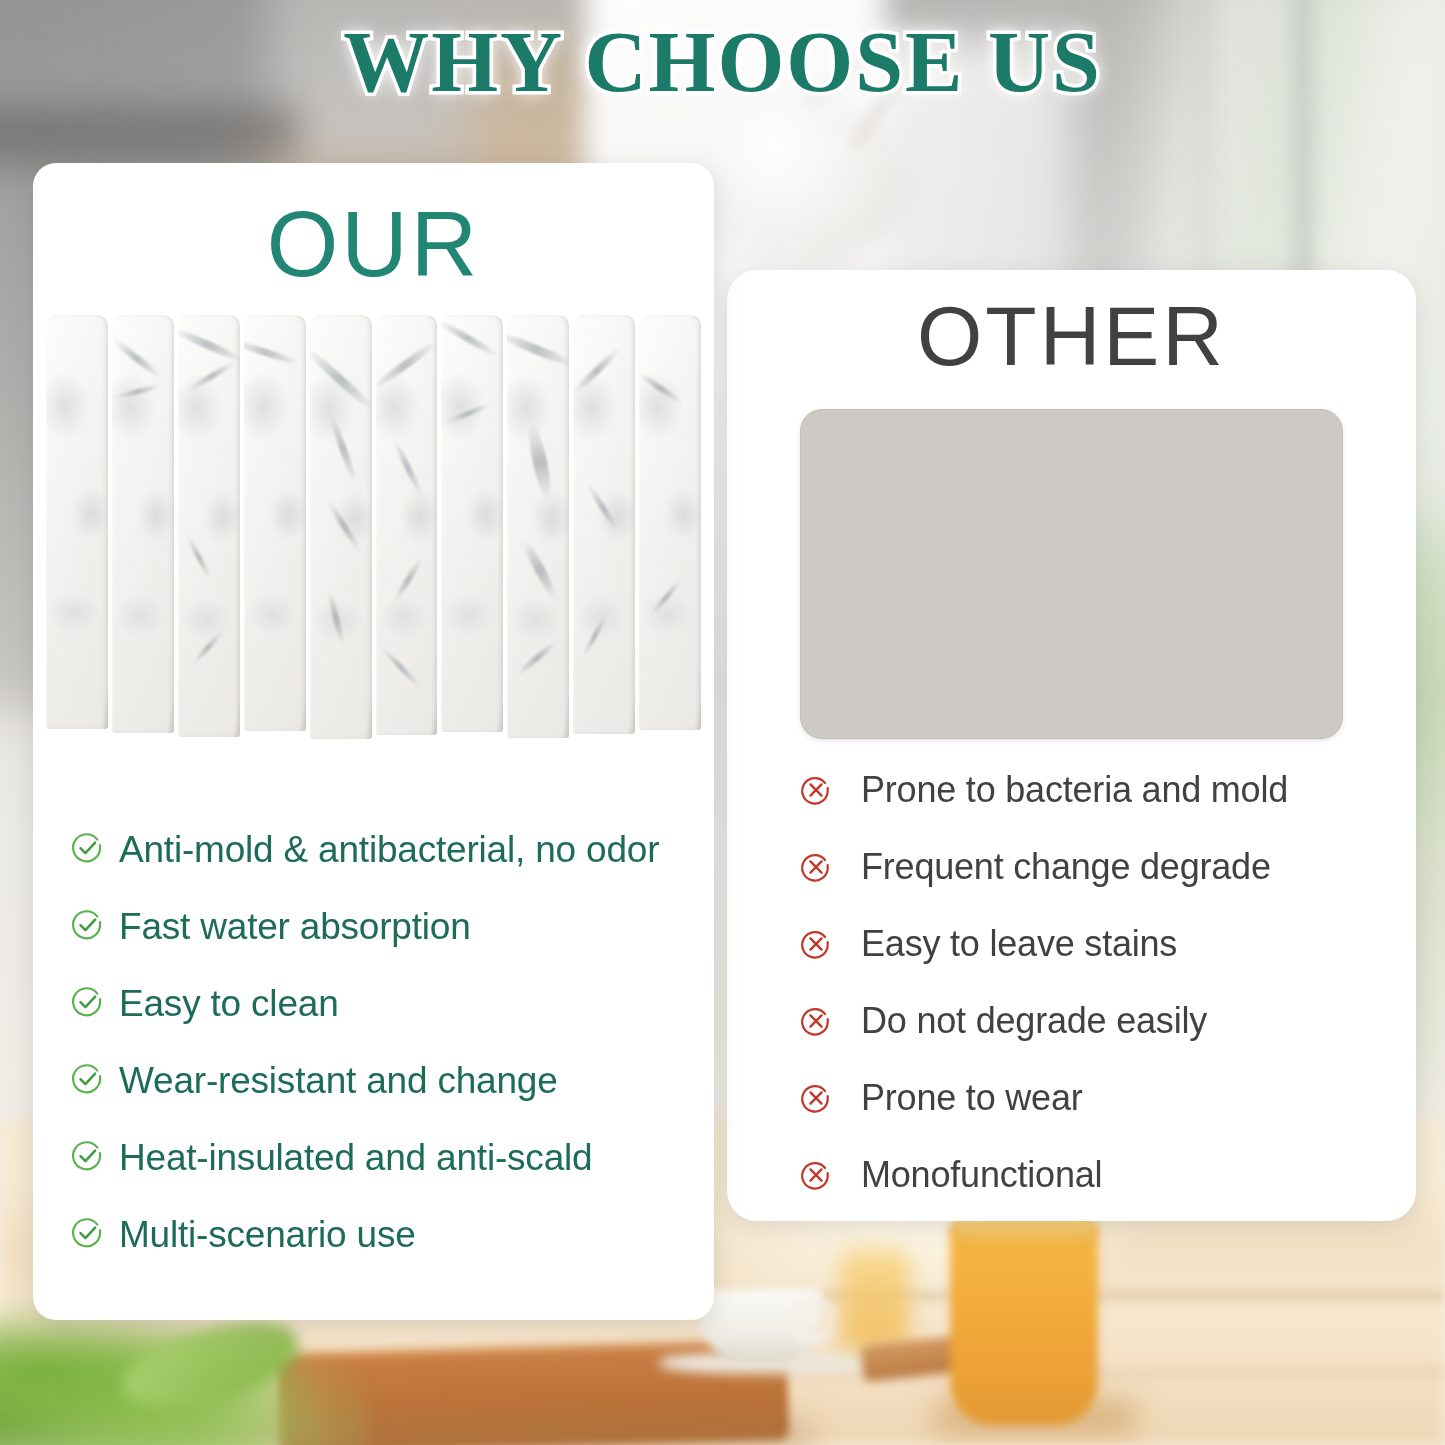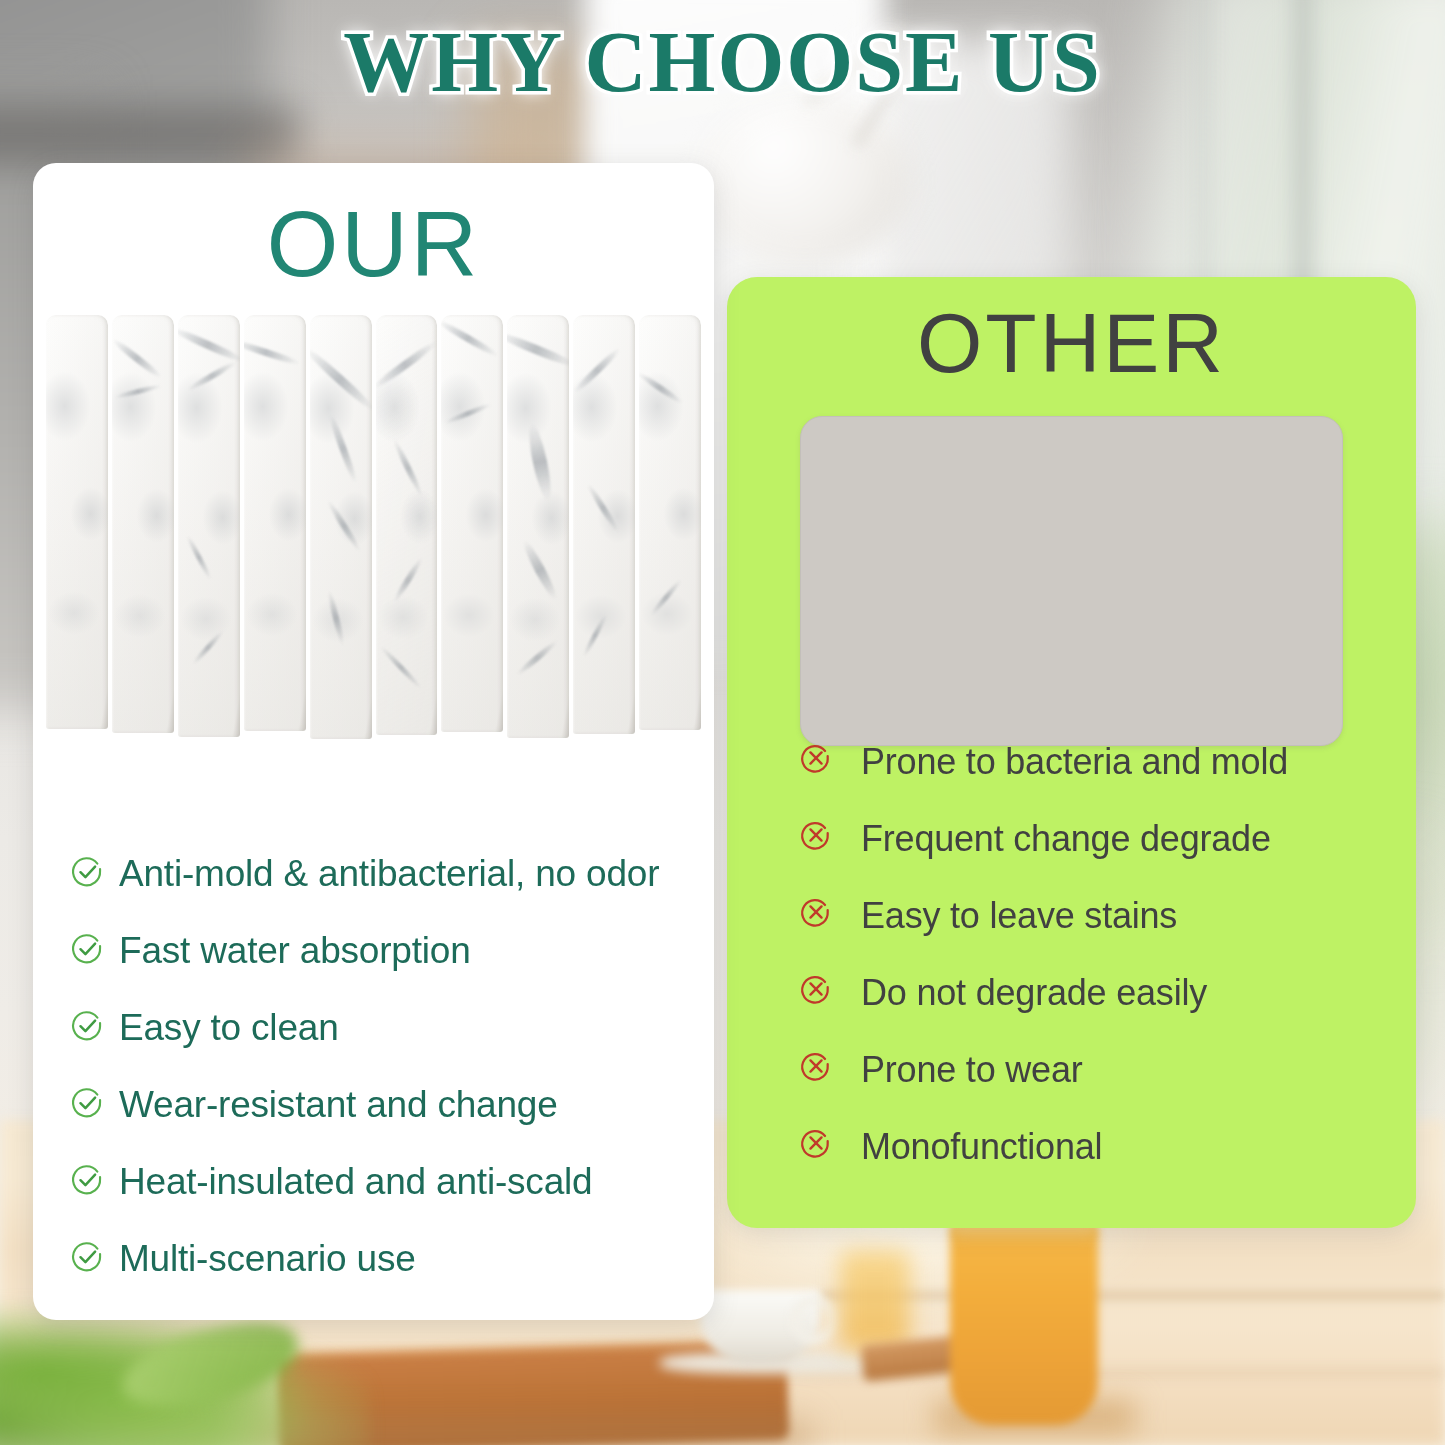--- a/index.html
+++ b/index.html
@@ -314,23 +314,23 @@
     left: 33px; top: 163px;
     width: 681px; height: 1157px;
     background: #ffffff;
     border-radius: 23px;
     box-shadow: 0 6px 26px rgba(90,90,90,0.18);
     z-index: 5;
   }
 
   .card-other {
     position: absolute;
-    left: 727px; top: 277px;
+    left: 727px; top: 270px;
     width: 689px; height: 951px;
-    background: #bef264;
+    background: #ffffff;
     border-radius: 30px;
     box-shadow: 0 6px 24px rgba(90,90,90,0.16);
     z-index: 4;
   }
 
   .heading-our {
     position: absolute;
     left: 0; top: 35px; width: 100%;
     text-align: center;
     font-size: 92px;
@@ -397,21 +397,21 @@
   .vein {
     position: absolute;
     background: linear-gradient(90deg, rgba(150,156,162,0) 0%, rgba(138,145,152,0.55) 50%, rgba(150,156,162,0) 100%);
     border-radius: 50%;
     filter: blur(1.2px);
   }
 
   
   .list-our {
     position: absolute;
-    left: 36px; top: 672px;
+    left: 36px; top: 648px;
     width: 620px;
   }
   .row-our {
     display: flex;
     align-items: center;
     height: 77px;
     gap: 14px;
   }
   .row-our .txt {
     font-size: 37px;
@@ -421,21 +421,21 @@
     letter-spacing: -0.2px;
   }
 
   .list-other {
     position: absolute;
     left: 72px; top: 464px;
     width: 600px;
   }
   .row-other {
     display: flex;
-    align-items: flex-start;
+    align-items: flex-end;
     height: 77px;
     gap: 28px;
   }
   .row-other .txt {
     font-size: 36px;
     font-weight: 400;
     color: #414141;
     white-space: nowrap;
     letter-spacing: -0.2px;
   }

